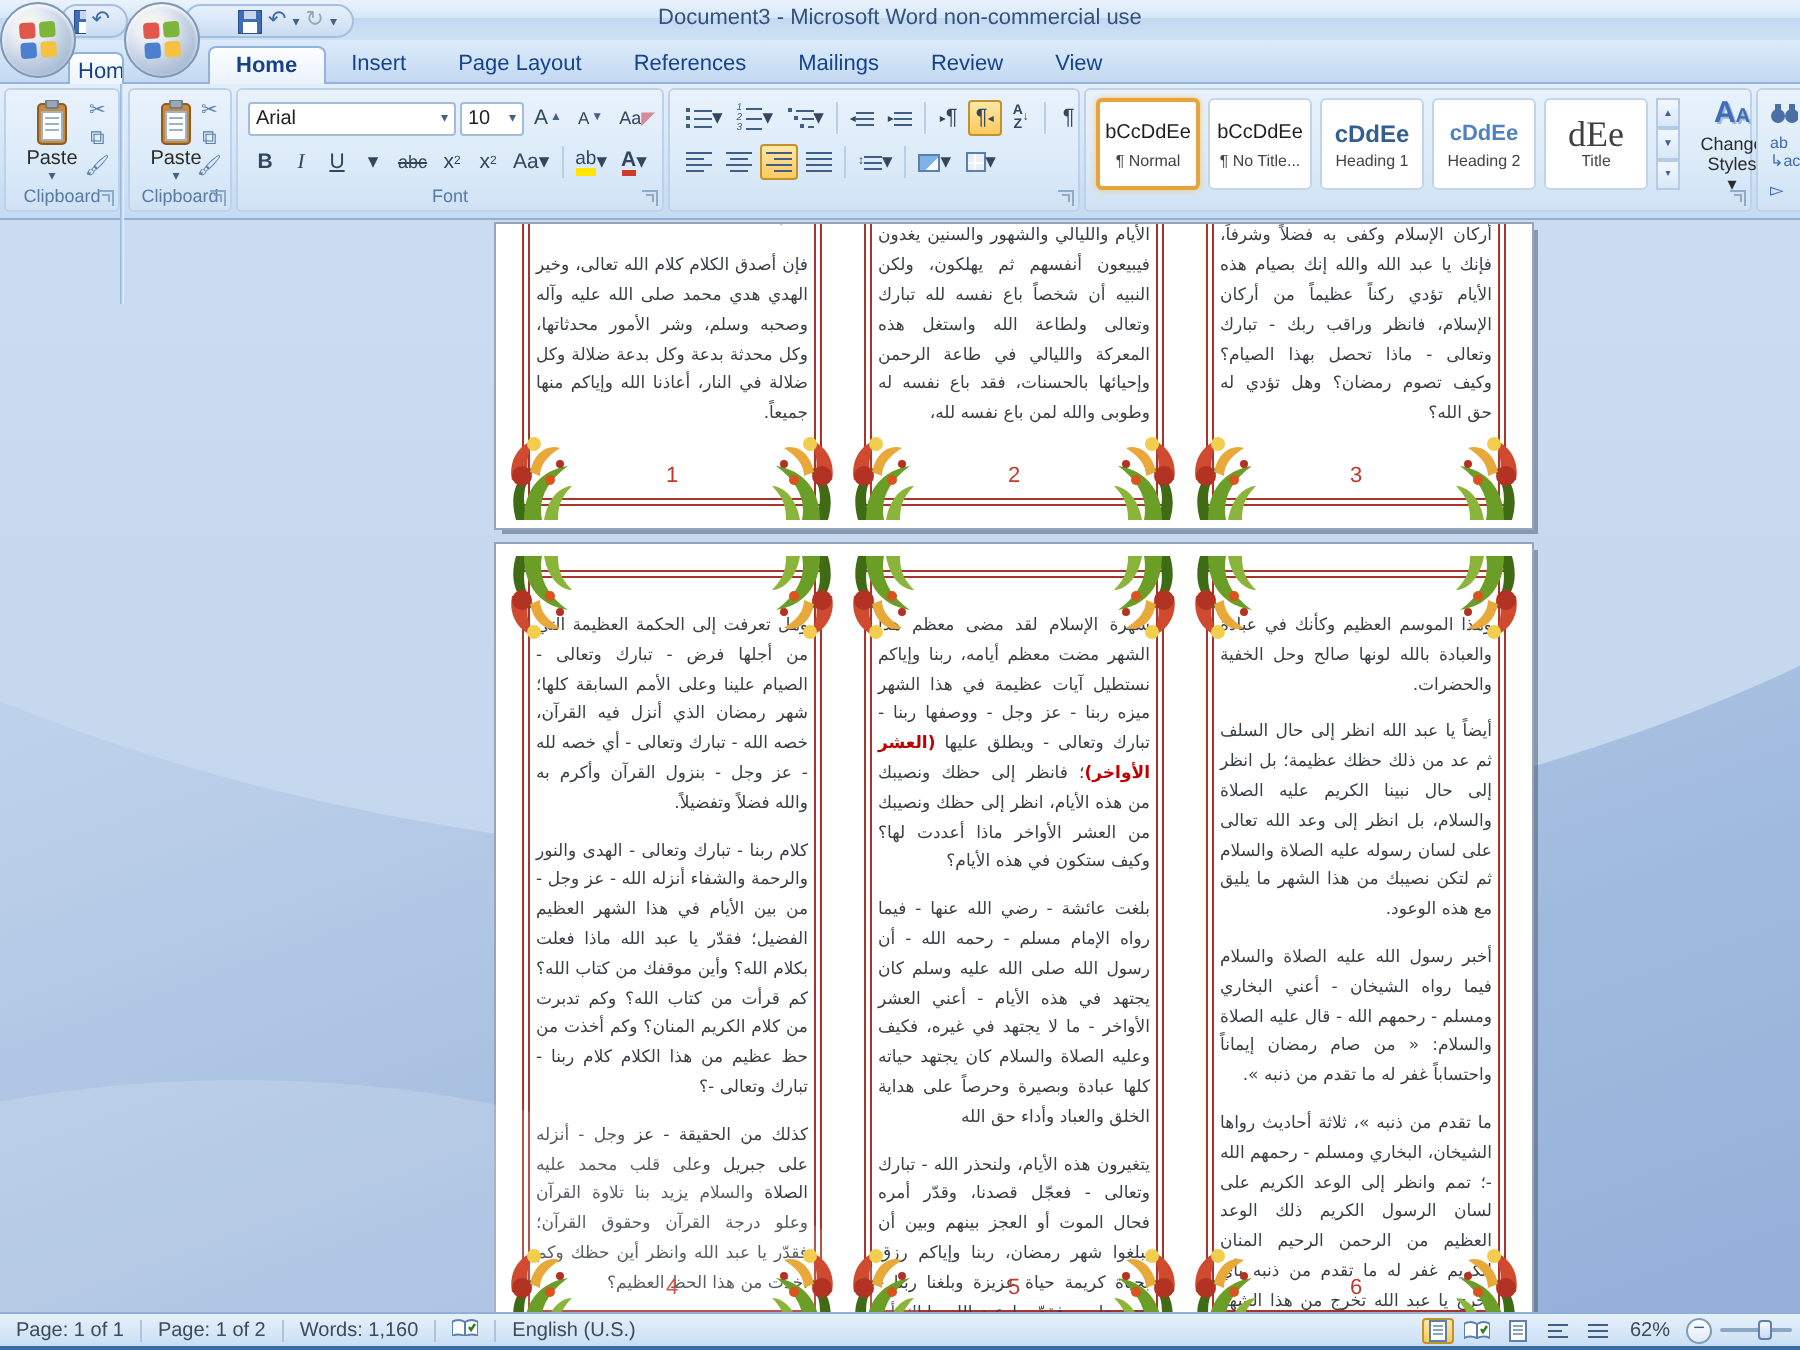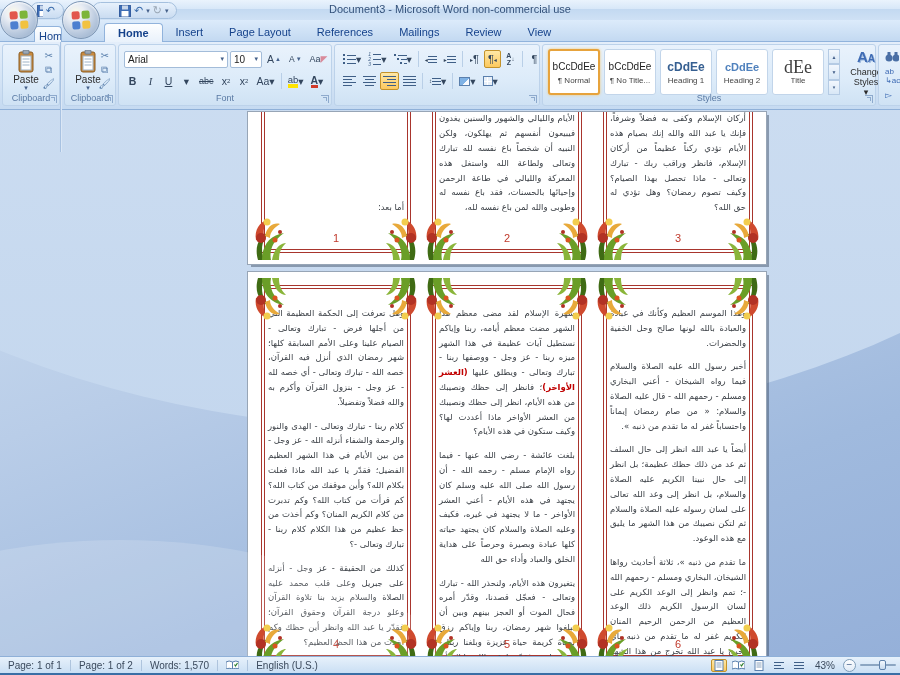--- a/index.html
+++ b/index.html
@@ -217,20 +217,21 @@
         <div class="frame"></div>
         <span class="orn bl"><svg viewBox="0 0 34 48">
               <use href="#orn-flower"></use>
             </svg></span>
         <span class="orn br"><svg viewBox="0 0 34 48">
               <use href="#orn-flower"></use>
             </svg></span>
         <div class="coltext">
 
           <p>أما بعد:</p>
+          <p>فإن أصدق الكلام كلام الله تعالى، وخير الهدي هدي محمد صلى الله عليه وآله وصحبه وسلم، وشر الأمور محدثاتها، وكل محدثة بدعة وكل بدعة ضلالة وكل ضلالة في النار، أعاذنا الله وإياكم منها جميعاً.</p>
         </div>
         <div class="pagenum">1</div>
       </div>
       <div class="col c2">
         <div class="frame"></div>
         <span class="orn bl"><svg viewBox="0 0 34 48">
               <use href="#orn-flower"></use>
             </svg></span>
         <span class="orn br"><svg viewBox="0 0 34 48">
               <use href="#orn-flower"></use>
@@ -308,22 +309,22 @@
               <use href="#orn-flower"></use>
             </svg></span>
         <span class="orn bl"><svg viewBox="0 0 34 48">
               <use href="#orn-flower"></use>
             </svg></span>
         <span class="orn br"><svg viewBox="0 0 34 48">
               <use href="#orn-flower"></use>
             </svg></span>
         <div class="coltext">
           <p>وهذا الموسم العظيم وكأنك في عبادة والعبادة بالله لونها صالح وحل الخفية والحضرات.</p>
+          <p>أيضاً يا عبد الله انظر إلى حال السلف ثم عد من ذلك حظك عظيمة؛ بل انظر إلى حال نبينا الكريم عليه الصلاة والسلام، بل انظر إلى وعد الله تعالى على لسان رسوله عليه الصلاة والسلام ثم لتكن نصيبك من هذا الشهر ما يليق مع هذه الوعود.</p>
           <p>أخبر رسول الله عليه الصلاة والسلام فيما رواه الشيخان - أعني البخاري ومسلم - رحمهم الله - قال عليه الصلاة والسلام: « من صام رمضان إيماناً واحتساباً غفر له ما تقدم من ذنبه ».</p>
-          <p>أيضاً يا عبد الله انظر إلى حال السلف ثم عد من ذلك حظك عظيمة؛ بل انظر إلى حال نبينا الكريم عليه الصلاة والسلام، بل انظر إلى وعد الله تعالى على لسان رسوله عليه الصلاة والسلام ثم لتكن نصيبك من هذا الشهر ما يليق مع هذه الوعود.</p>
           <p>ما تقدم من ذنبه »، ثلاثة أحاديث رواها الشيخان، البخاري ومسلم - رحمهم الله -؛ تمم وانظر إلى الوعد الكريم على لسان الرسول الكريم ذلك الوعد العظيم من الرحمن الرحيم المنان الكريم غفر له ما تقدم من ذنبه بأي تخرج يا عبد الله تخرج من هذا الشهر الفضيل وقد غفرت لك الذنوب كلها</p>
         </div>
         <div class="pagenum">6</div>
       </div>
     </div>
   </div>
 
   <div class="titlebar">
     <div class="title-text">Document3 - Microsoft Word non-commercial use</div>
     <div class="qat qat-bg">
@@ -638,41 +639,40 @@
             <b>▲</b>
             <b>▼</b>
             <b>▾</b>
           </div>
         <div class="chg">
           <span class="aa">A<span style="font-size:10px">A</span></span>
           <span>Change Styles</span>
           <span class="dd">▾</span>
         </div>
       </div>
-      <div class="group-label">Styles</div>
       <div class="launcher"></div>
     </div>
 
     <div class="group g-edit">
       <div class="edit-icos">
         <svg width="14" height="11">
             <use href="#ico-binoculars"></use>
           </svg>
         <span style="font-size:8px">ab<br>↳ac</span>
         <span>▻</span>
       </div>
     </div>
   </div>
 
   <div class="statusbar">
     <span class="seg">Page: 1 of 1</span>
     <span class="sdiv"></span>
     <span class="seg">Page: 1 of 2</span>
     <span class="sdiv"></span>
-    <span class="seg">Words: 1,570</span>
+    <span class="seg">Words: 1,160</span>
     <span class="sdiv"></span>
     <span class="seg">
       <svg width="13" height="10" class="book-ico">
           <use href="#ico-book"></use>
         </svg>
     </span>
     <span class="sdiv"></span>
     <span class="seg">English (U.S.)</span>
     <div class="sb-right">
       <span class="viewbtn on">
@@ -697,21 +697,21 @@
             <i></i>
           </span>
         </span>
       <span class="viewbtn">
           <span class="bars b-j" style="width:10px">
             <i></i>
             <i></i>
             <i></i>
           </span>
         </span>
-      <span class="seg" style="padding:0 4px">43%</span>
+      <span class="seg" style="padding:0 4px">62%</span>
       <span class="zoom-out-btn">−</span>
       <span class="ztrack">
           <span class="zthumb"></span>
         </span>
     </div>
   </div>
   <div class="win-bottom"></div>
 
 </div>
 

